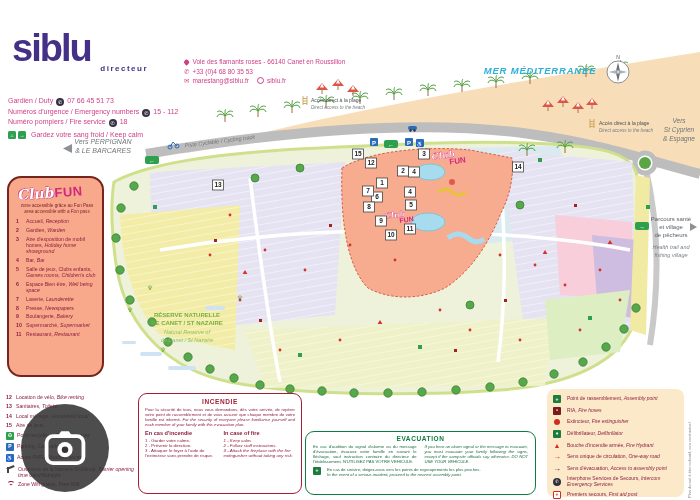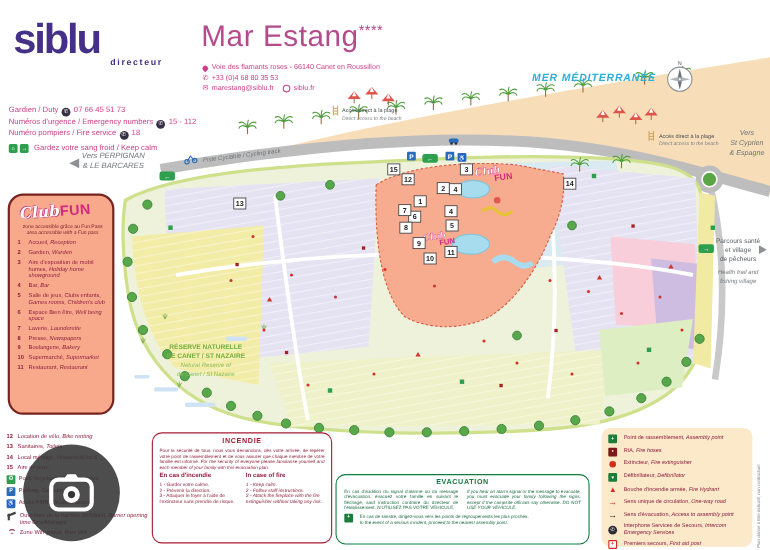--- a/index.html
+++ b/index.html
@@ -1,20 +1,20 @@
 <!DOCTYPE html>
 <html><head>
 <meta charset="utf-8">
 <style>
   html,body{margin:0;padding:0;background:#e8e8e8;}
   #stage{position:relative;width:700px;height:500px;background:#ffffff;overflow:hidden;
          font-family:"Liberation Sans",sans-serif;}
   .abs{position:absolute;}
   
-  .brand{left:12px;top:20px;width:142px;}
+  .brand{left:12px;top:32px;width:142px;}
   .brand-word{font-size:38px;font-weight:bold;letter-spacing:-2px;line-height:32px;color:#453088;}
   .brand-sub{font-size:8px;font-weight:bold;letter-spacing:1.5px;color:#453088;text-align:right;padding-right:6px;}
   .title{left:183px;top:18px;font-size:27px;color:#b44b8c;letter-spacing:.5px;}
   .title sup{font-size:13px;}
   .addr{left:184px;top:57px;font-size:6.5px;color:#cf3f87;line-height:9.5px;}
   .addr .row{display:flex;align-items:center;}
   .pin{display:inline-block;width:4.5px;height:4.5px;background:#cf3f87;border-radius:50% 50% 50% 0;
        transform:rotate(-45deg);margin-right:4px;flex:none;}
   .g-ic{margin-right:3px;color:#cf3f87;font-size:6.5px;flex:none;}
   .glb{display:inline-block;width:5px;height:5px;border:1px solid #cf3f87;border-radius:50%;margin:0 3px 0 8px;flex:none;}
@@ -443,23 +443,20 @@
         <rect x="352.5" y="149" width="11" height="10" fill="#ffffff" stroke="#444444" stroke-width="0.8"></rect>
         <text x="358" y="156.4" text-anchor="middle" font-size="6.5" font-weight="bold" fill="#222222">15</text>
       </g>
     </svg>
 
   <div class="abs brand panel">
     <div class="brand-word">siblu</div>
     <div class="brand-sub">directeur</div>
   </div>
 
-  <div class="abs title panel">
-    <span>Mar Estang</span><sup>****</sup>
-  </div>
 
   <div class="abs addr panel">
     <div class="row">
         <span class="pin"></span>
       <span>Voie des flamants roses - 66140 Canet en Roussillon</span>
       </div>
     <div class="row">
         <span class="g-ic">✆</span>
       <span>+33 (0)4 68 80 35 53</span>
       </div>

